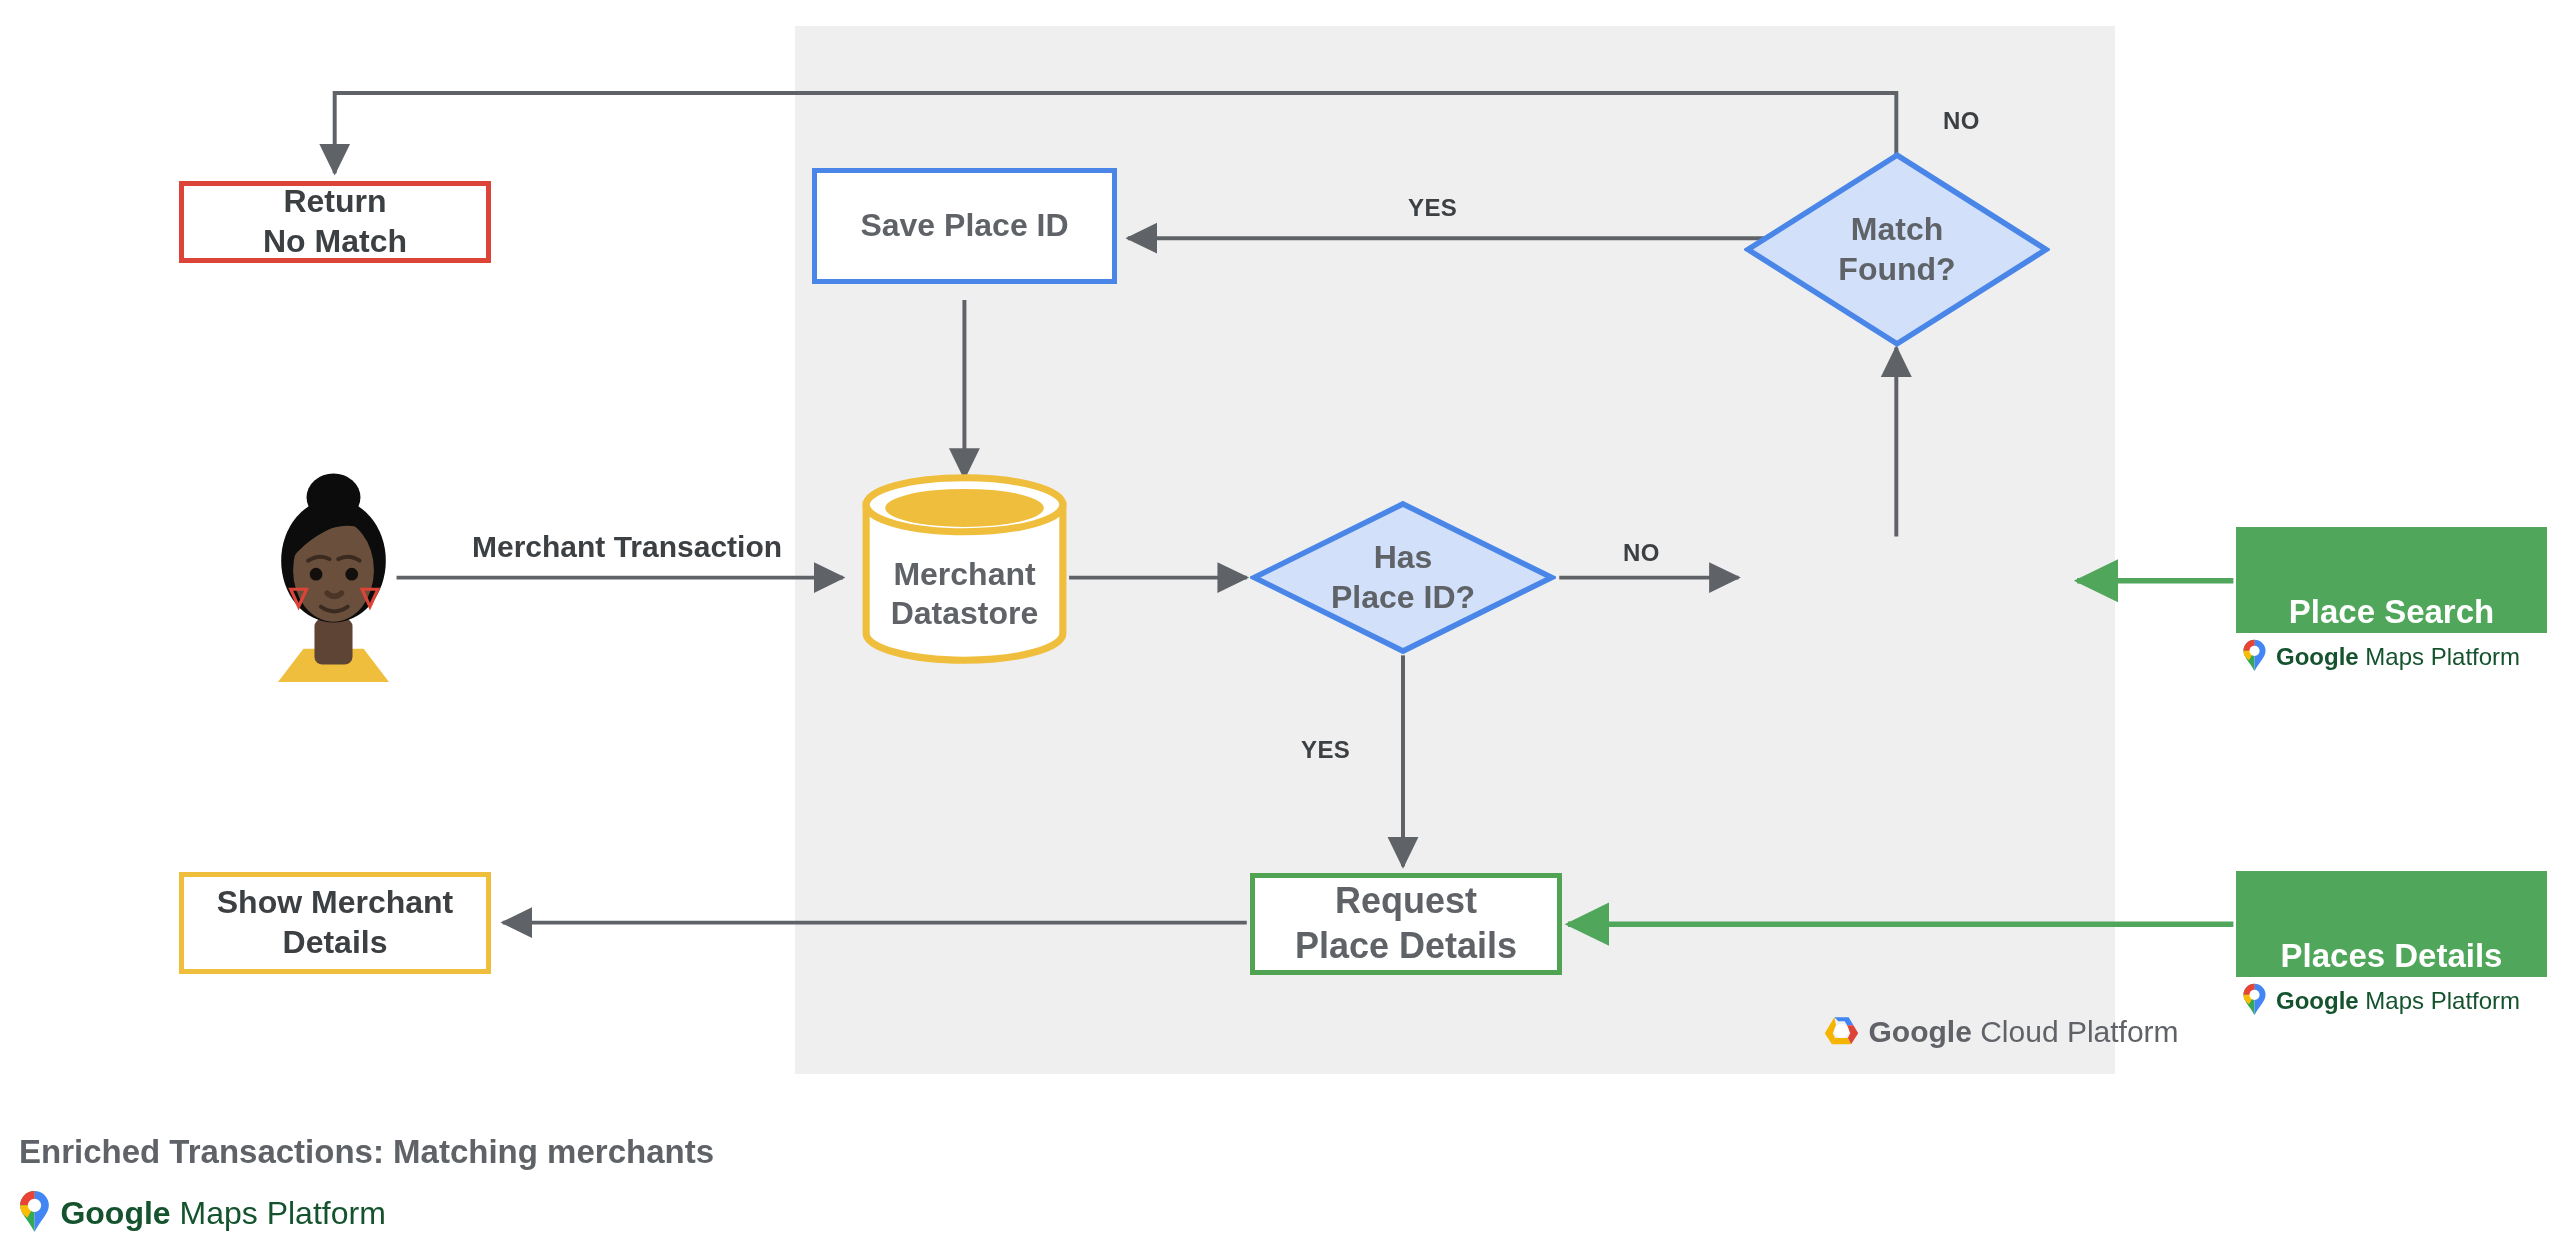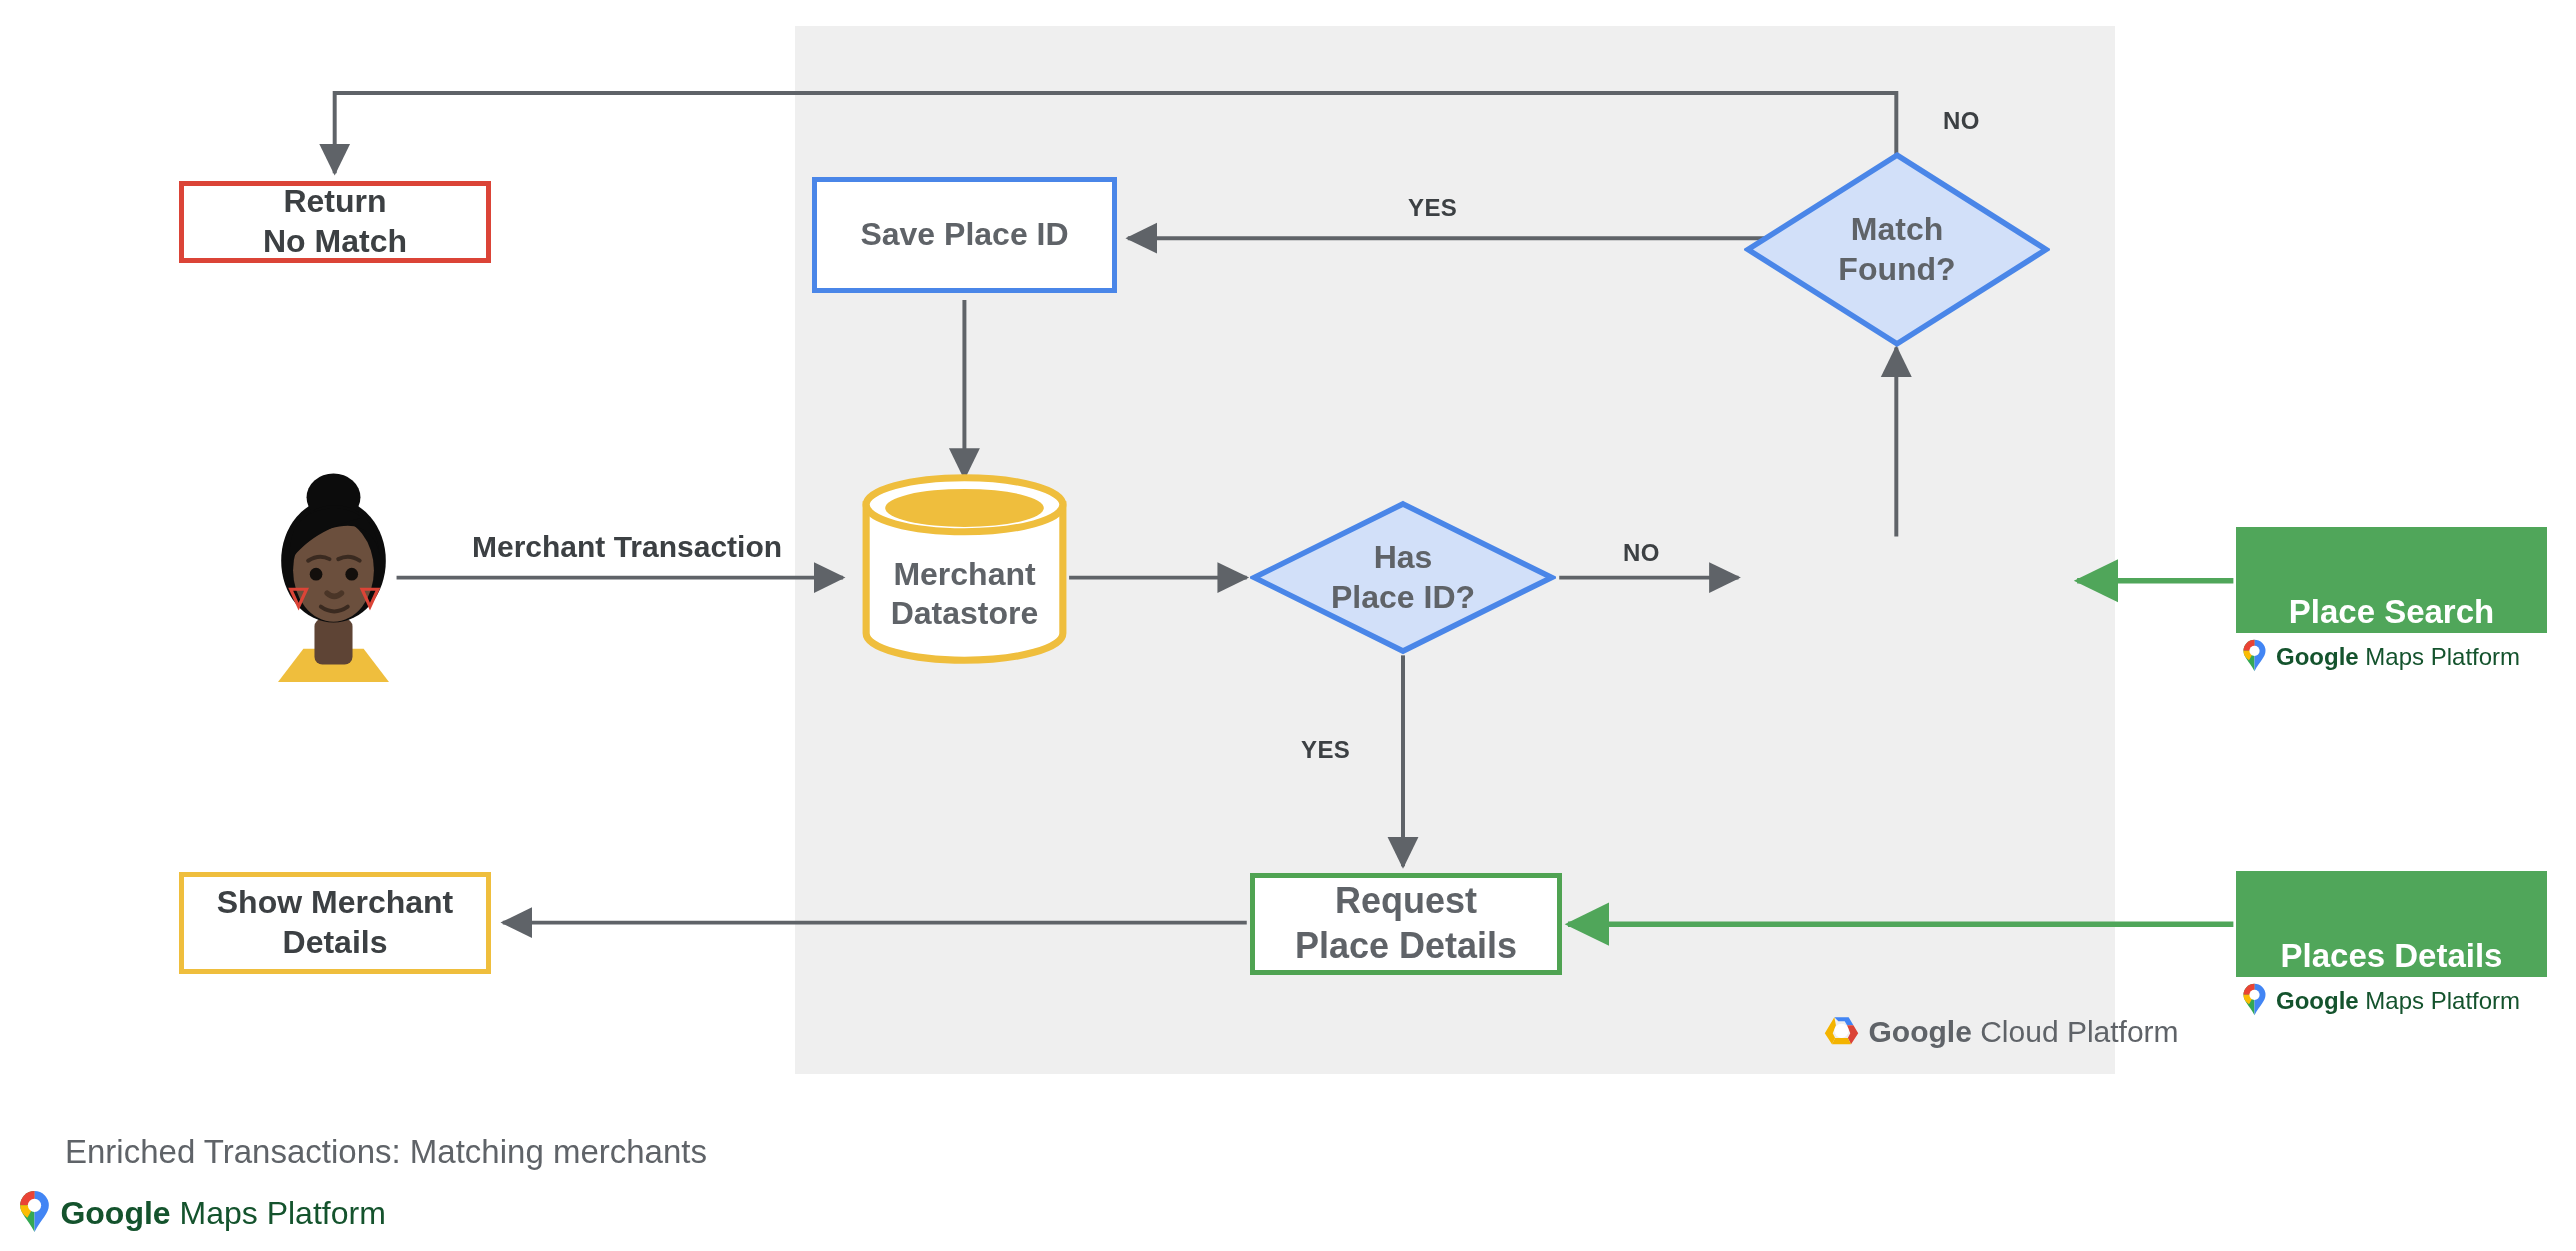--- a/index.html
+++ b/index.html
@@ -123,24 +123,23 @@
     font-size: 30px;
     color: #5f6368;
     white-space: nowrap;
   }
   .brand-gcp .brand-txt b { font-weight: bold; }
   #caption {
     position: absolute;
     left: 19px;
     top: 1133px;
     font-size: 33px;
-    font-weight: normal;
-    color: #5f6368;
-    white-space: nowrap;
-    margin-left: 46px;
+    font-weight: bold;
+    color: #5f6368;
+    white-space: nowrap;
   }
   #footer-brand {
     left: 17.4px;
     top: 1190px;
   }
   #footer-brand .brand-txt { font-size: 32px; }
 </style>
 </head>
 <body>
 
@@ -185,21 +184,21 @@
 
       <path d="M2816,1165 L1977,1165" marker-end="url(#arrGreen)"></path>
     </g>
   </svg>
 
   <div class="node node-red" style="left:179px; top:181px; width:312px; height:82px; font-size:32px;">
     <span class="lbl">Return
 No Match</span>
   </div>
 
-  <div class="node node-blue" style="left:812px; top:177px; width:305px; height:116px; font-size:32px;">
+  <div class="node node-blue" style="left:812px; top:168px; width:305px; height:116px; font-size:32px;">
     <span class="lbl">Save Place ID</span>
   </div>
 
   <div class="diamond-wrap" style="left:1744px; top:151px; width:306px; height:197px;">
     <svg width="306" height="197" viewBox="0 0 386 248">
       <polygon points="193,5 381,124 193,243 5,124" fill="#d2e0f9" stroke="#4a86e8" stroke-width="7"></polygon>
     </svg>
     <div class="diamond-label">Match
 Found?</div>
   </div>

